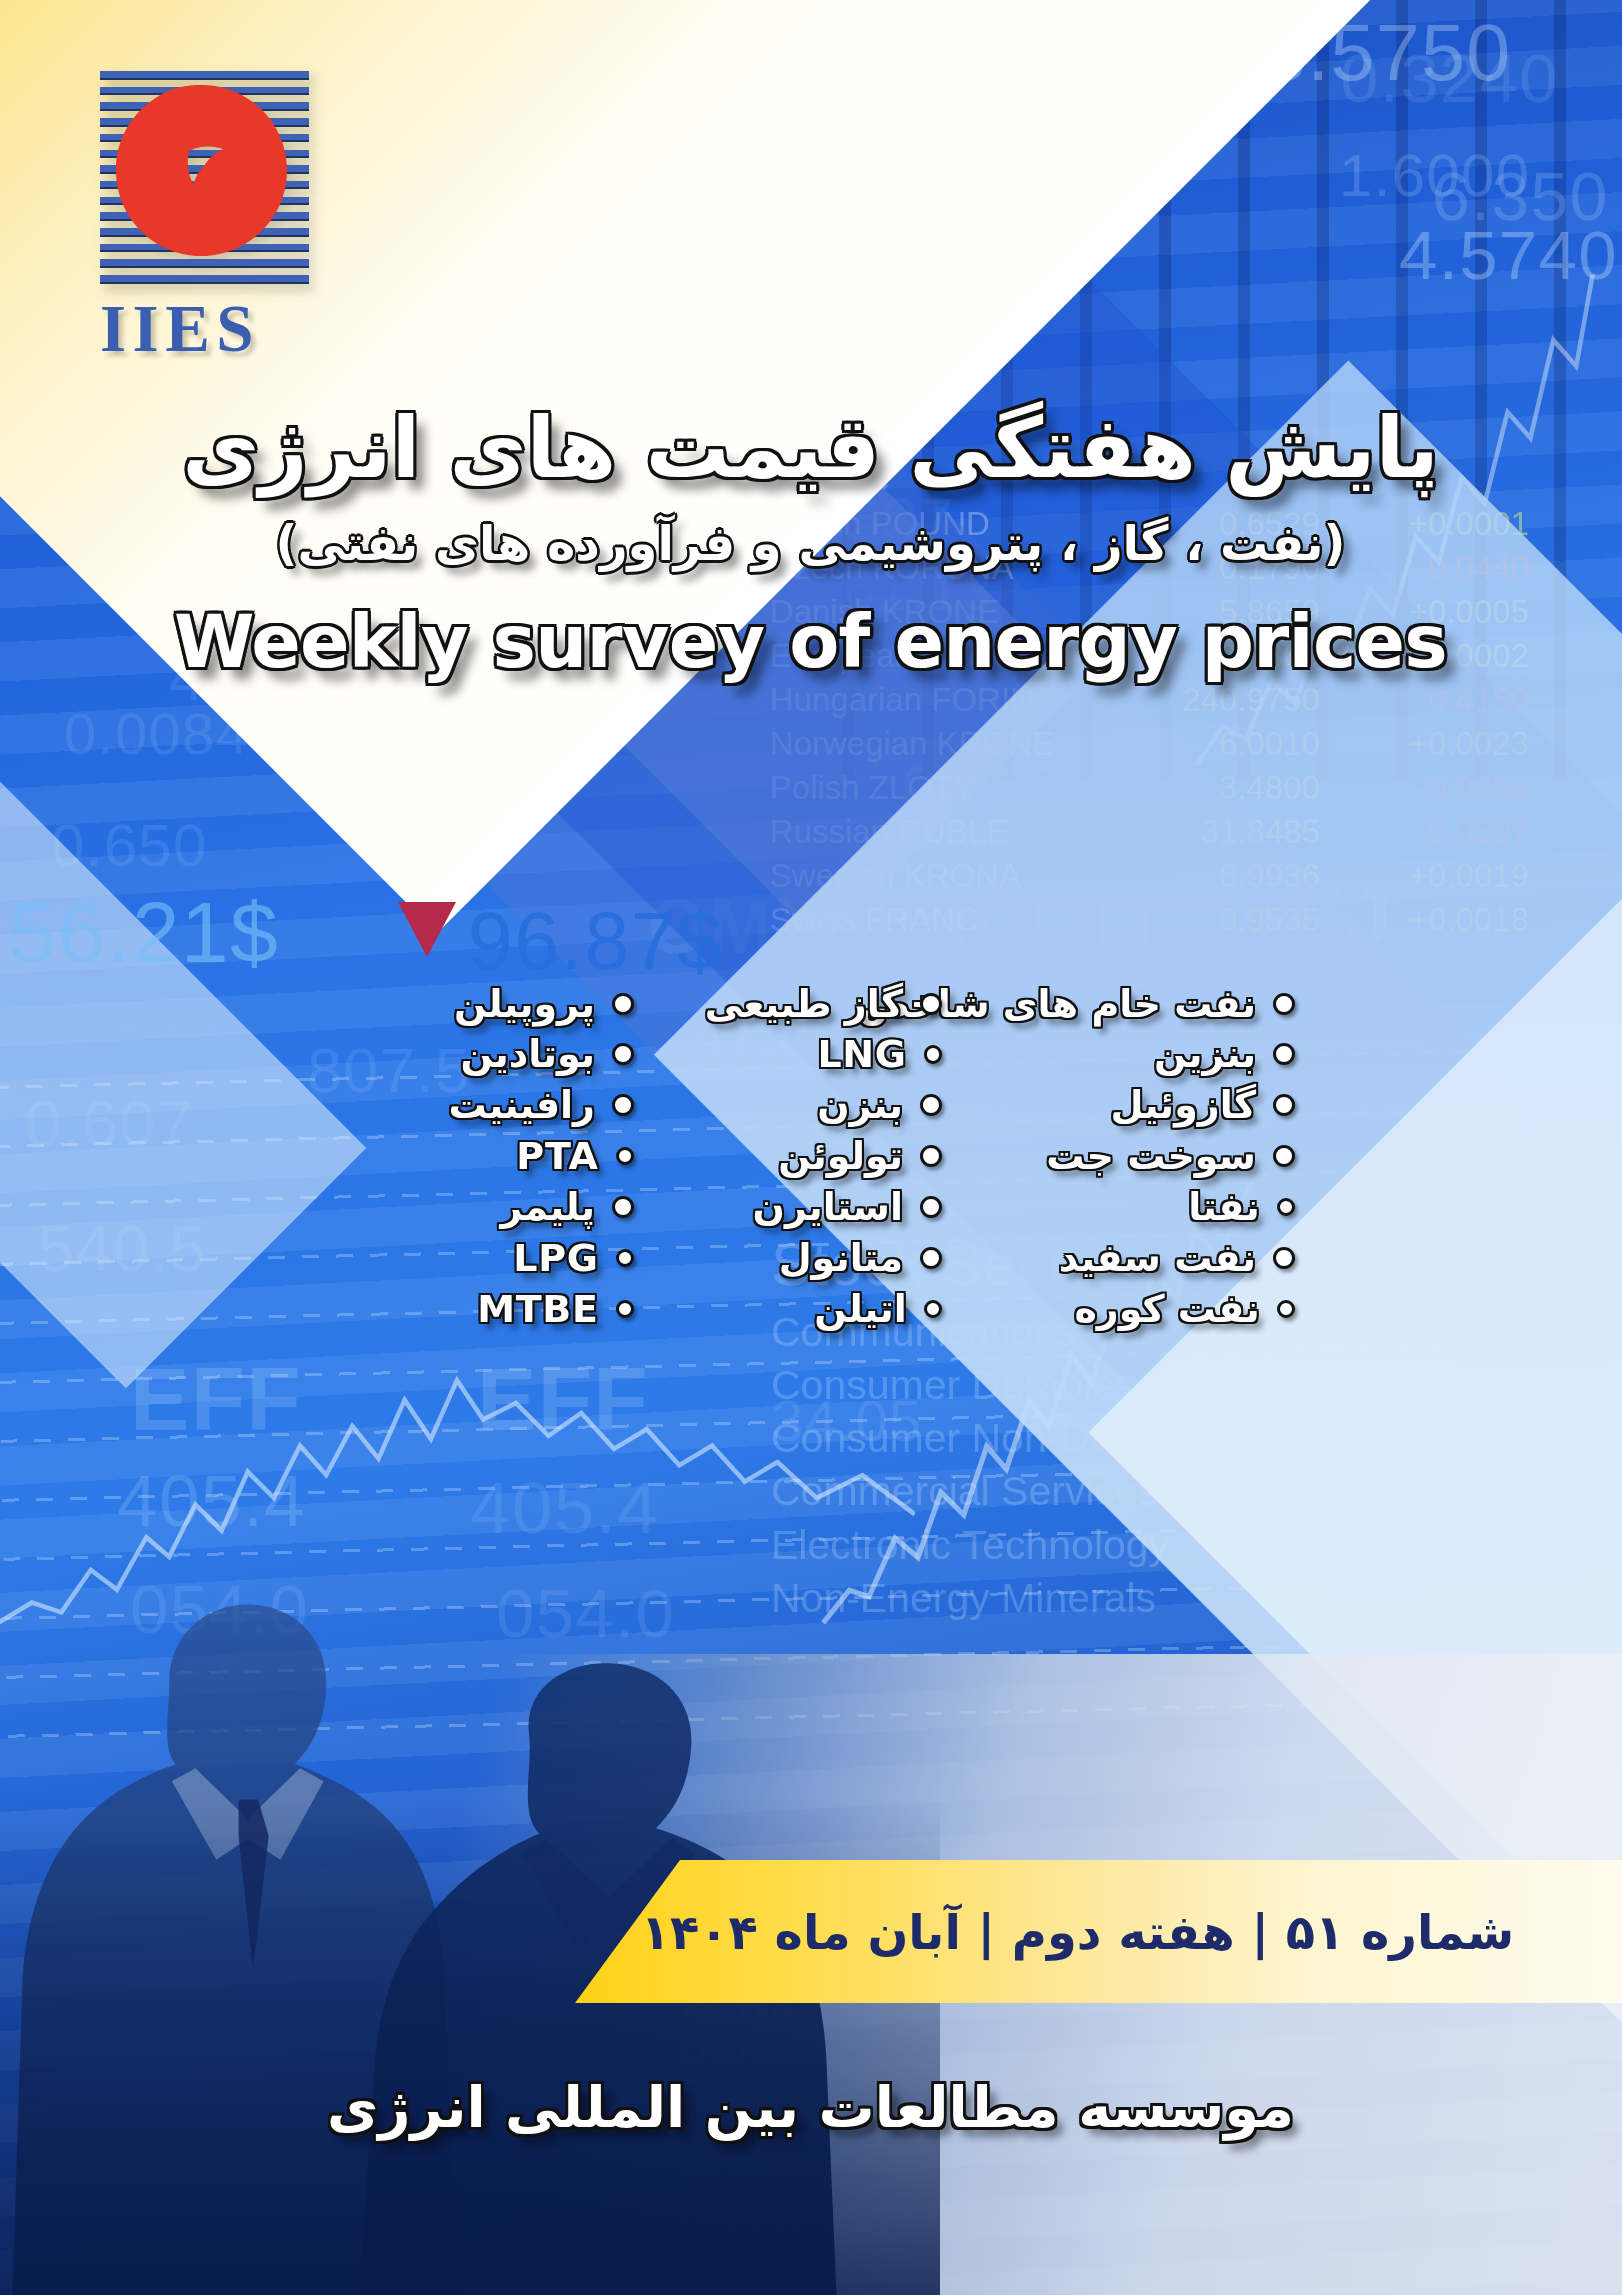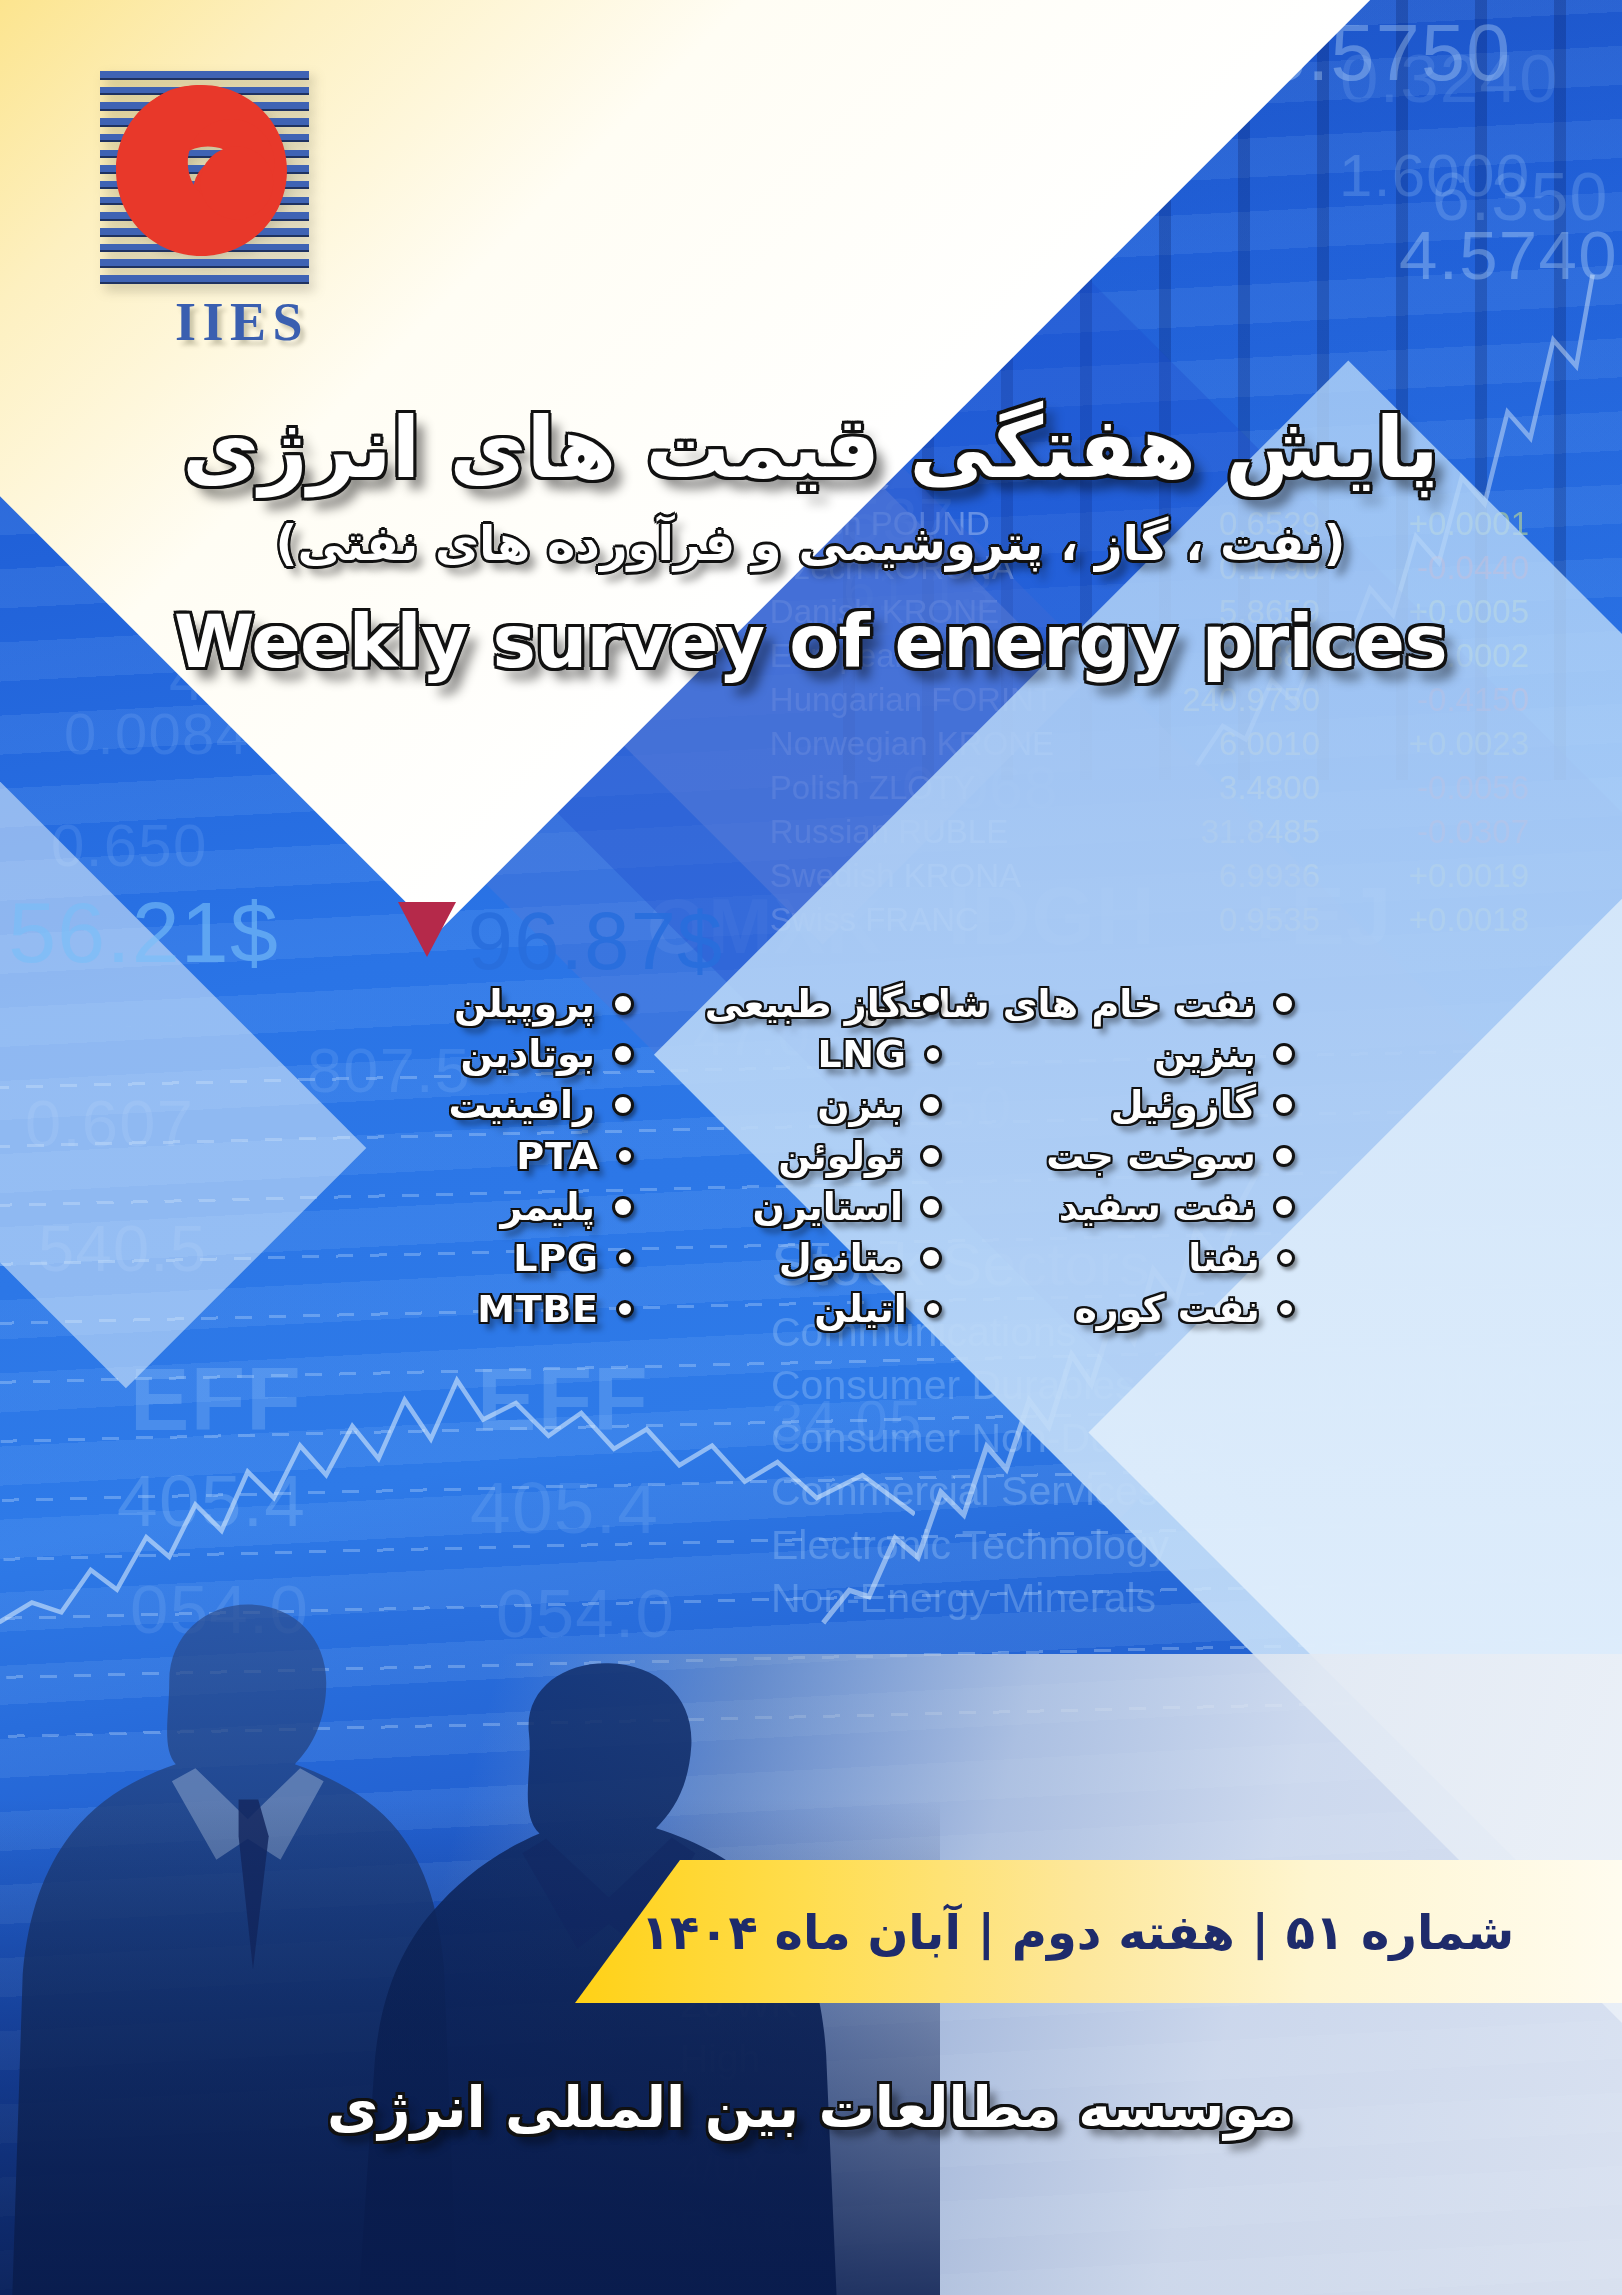--- a/index.html
+++ b/index.html
@@ -219,24 +219,24 @@
       #1f3260 6.5px, #1f3260 8.5px,
       rgba(255,255,255,0) 8.5px, rgba(255,255,255,0) 15.7px);
   }
   .logo-c{
     position:absolute;
     left:15.7px; top:14.4px;
     width:171px; height:171px;
   }
   .logo-text{
     margin-top:7.9px;
-    text-align:right;
+    text-align:left;
     font-family:"Liberation Serif","DejaVu Serif",serif;
     font-weight:700;
-    font-size:54px;
+    font-size:67px;
     line-height:1;
     color:#3a5fb0;
     letter-spacing:6.5px;
     text-shadow:4.6px 5.2px 4.6px rgba(90,85,55,0.30);
     direction:ltr;
   }
 
   
   .quote{
     position:absolute;
@@ -622,28 +622,28 @@
       </div>
       <div class="bullet-row">
         <span class="dot"></span>
         <span class="bullet-label">گازوئیل</span>
       </div>
       <div class="bullet-row">
         <span class="dot"></span>
         <span class="bullet-label">سوخت جت</span>
       </div>
       <div class="bullet-row">
-        <span class="dot"></span>
-        <span class="bullet-label">نفت سفید</span>
-      </div>
-      <div class="bullet-row">
         <span class="dot sm"></span>
         <span class="bullet-label">نفتا</span>
       </div>
       <div class="bullet-row">
+        <span class="dot"></span>
+        <span class="bullet-label">نفت سفید</span>
+      </div>
+      <div class="bullet-row">
         <span class="dot sm"></span>
         <span class="bullet-label">نفت کوره</span>
       </div>
     </div>
 
     <div class="col narrow">
       <div class="bullet-row">
         <span class="dot"></span>
         <span class="bullet-label">گاز طبیعی</span>
       </div>

